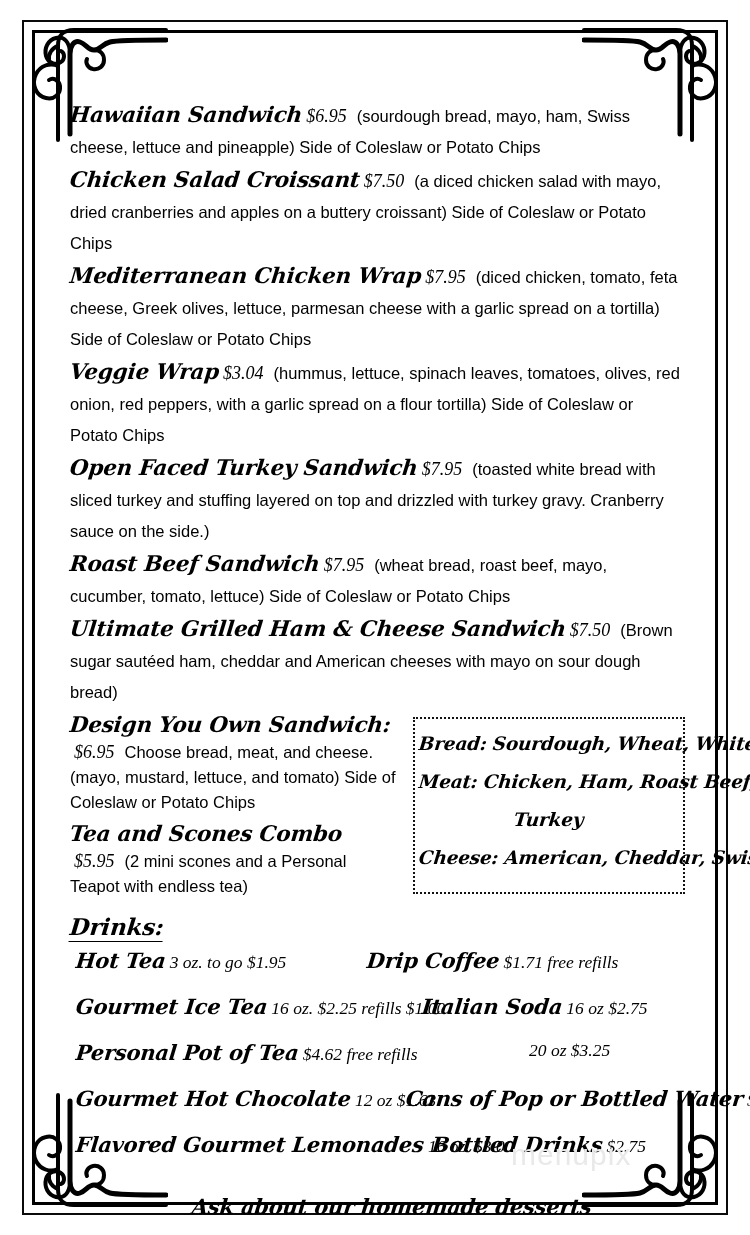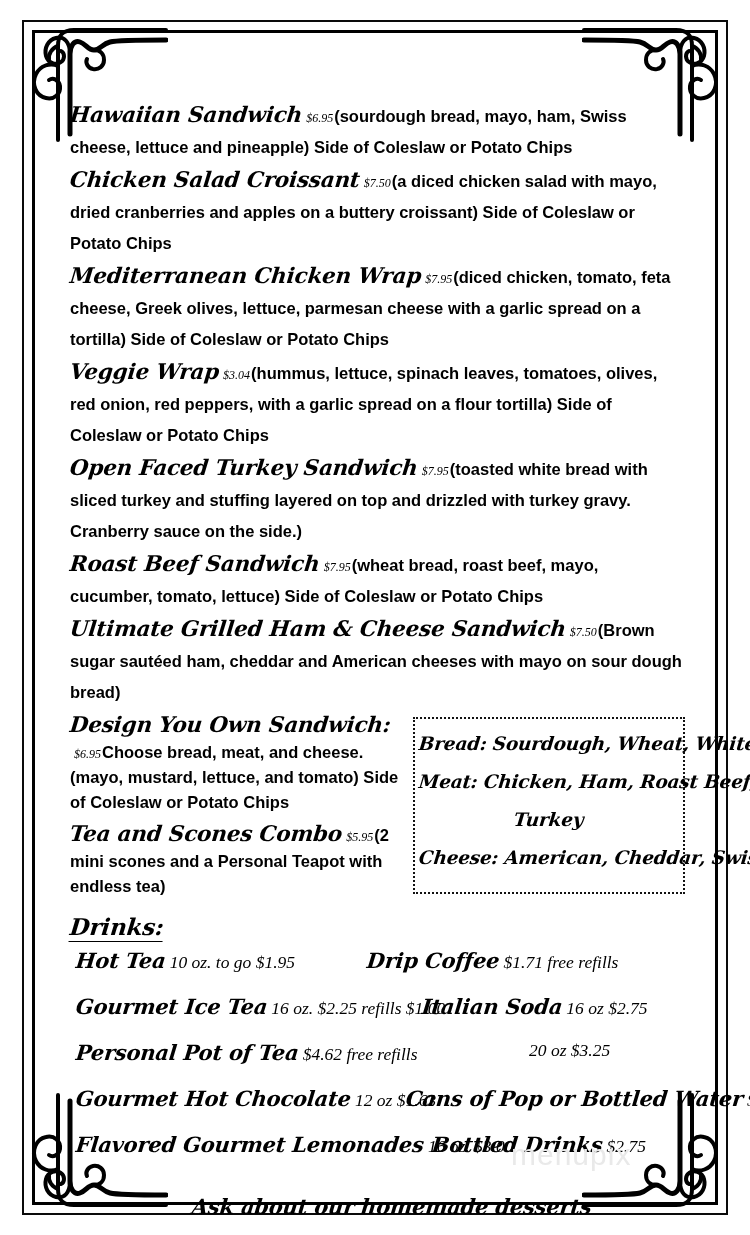--- a/index.html
+++ b/index.html
@@ -74,38 +74,38 @@
     transform: skewX(-6deg);
     display: inline-block;
   }
   .price {
     font-family: "Liberation Serif", serif;
     font-style: italic;
     font-weight: 400;
   }
   .desc {
     font-family: "Liberation Sans", sans-serif;
-    font-weight: 700;
+    font-weight: 400;
     font-stretch: condensed;
     text-align: center;
   }
 
   .food-item {
     margin-bottom: 2px;
     line-height: 1.0;
   }
   .food-name {
     font-size: 21.5px;
     line-height: 30px;
     vertical-align: baseline;
   }
   .food-price {
-    font-size: 12px;
+    font-size: 18px;
     padding-left: 4px;
-    padding-right: 1px;
+    padding-right: 10px;
     font-family: Liberation Serif, serif;
   }
   .food-desc {
     font-size: 16.5px;
     line-height: 31px;
   }
 
   
   .split-row {
     position: relative;
@@ -270,21 +270,21 @@
 
       <div class="combo-box" id="choices-box"><div class="line script">Bread: Sourdough, Wheat, White</div><div class="line script">Meat: Chicken, Ham, Roast Beef,</div><div class="line script">Turkey</div><div class="line script">Cheese: American, Cheddar, Swiss</div></div>
     </div>
 
     <div class="drinks-head">
       <span class="script">Drinks:</span>
     </div>
 
     <div class="drinks-grid" id="drinks-grid">
         <div class="drink-row">
-          <div class="col-left"><span class="script dname">Hot Tea</span><span class="dqty">10 oz. to go $1.95</span></div>
+          <div class="col-left"><span class="script dname">Hot Tea</span><span class="dqty">3 oz. to go $1.95</span></div>
           <div class="col-right" style="left: 297px;"><span class="script dname">Drip Coffee</span><span class="dqty">$1.71 free refills</span></div>
         </div>
         <div class="drink-row">
           <div class="col-left"><span class="script dname">Gourmet Ice Tea</span><span class="dqty">16 oz. $2.25 refills $1.00</span></div>
           <div class="col-right" style="left: 352px;"><span class="script dname">Italian Soda</span><span class="dqty">16 oz $2.75</span></div>
         </div>
         <div class="drink-row">
           <div class="col-left"><span class="script dname">Personal Pot of Tea</span><span class="dqty">$4.62 free refills</span></div>
           <div class="col-right" style="left: 455px;"><span class="script dname"></span><span class="dqty">20 oz $3.25</span></div>
         </div>

